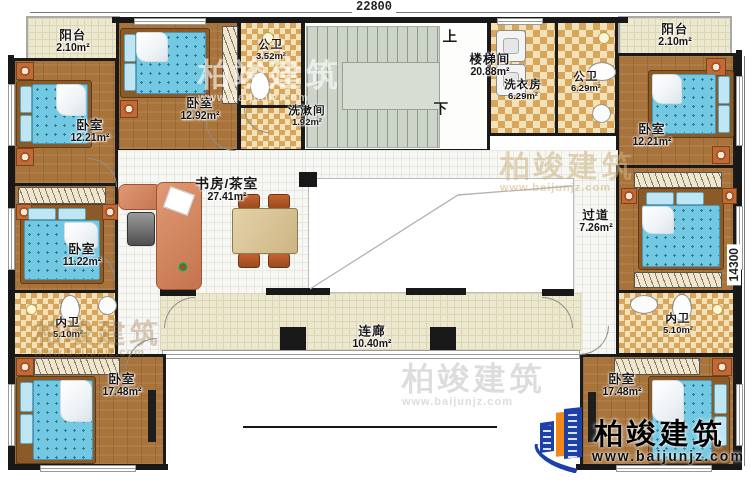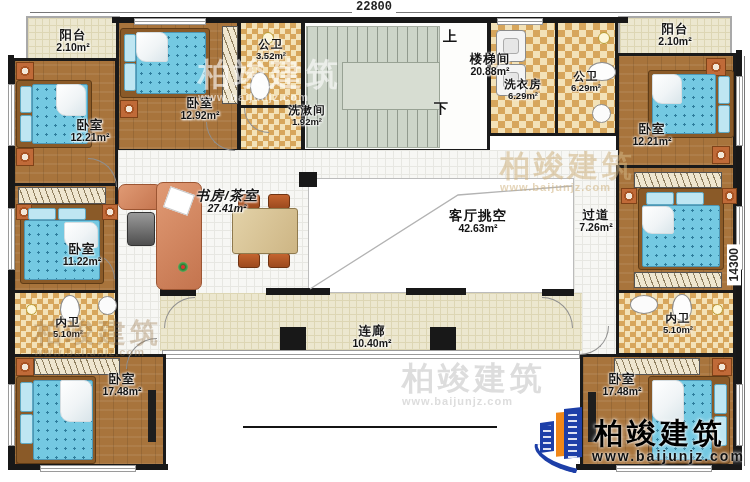--- a/index.html
+++ b/index.html
@@ -271,27 +271,23 @@
     <span class="rarea">2.10m²</span>
   </div>
   <div class="rlabel" style="left:612px;top:122px;width:80px;">
     <span class="rname">卧室</span>
     <span class="rarea">12.21m²</span>
   </div>
   <div class="rlabel" style="left:42px;top:242px;width:80px;">
     <span class="rname">卧室</span>
     <span class="rarea">11.22m²</span>
   </div>
-  <div class="rlabel lg" style="left:184px;top:188px;width:86px;font-style:italic;">
+  <div class="rlabel lg" style="left:184px;top:176px;width:86px;">
     <span class="rname">书房/茶室</span>
     <span class="rarea">27.41m²</span>
-  </div>
-  <div class="rlabel lg" style="left:430px;top:208px;width:96px;">
-    <span class="rname">客厅挑空</span>
-    <span class="rarea">42.63m²</span>
   </div>
   <div class="rlabel" style="left:566px;top:208px;width:60px;">
     <span class="rname">过道</span>
     <span class="rarea">7.26m²</span>
   </div>
   <div class="rlabel sm" style="left:38px;top:316px;width:60px;">
     <span class="rname">内卫</span>
     <span class="rarea">5.10m²</span>
   </div>
   <div class="rlabel sm" style="left:648px;top:312px;width:60px;">

